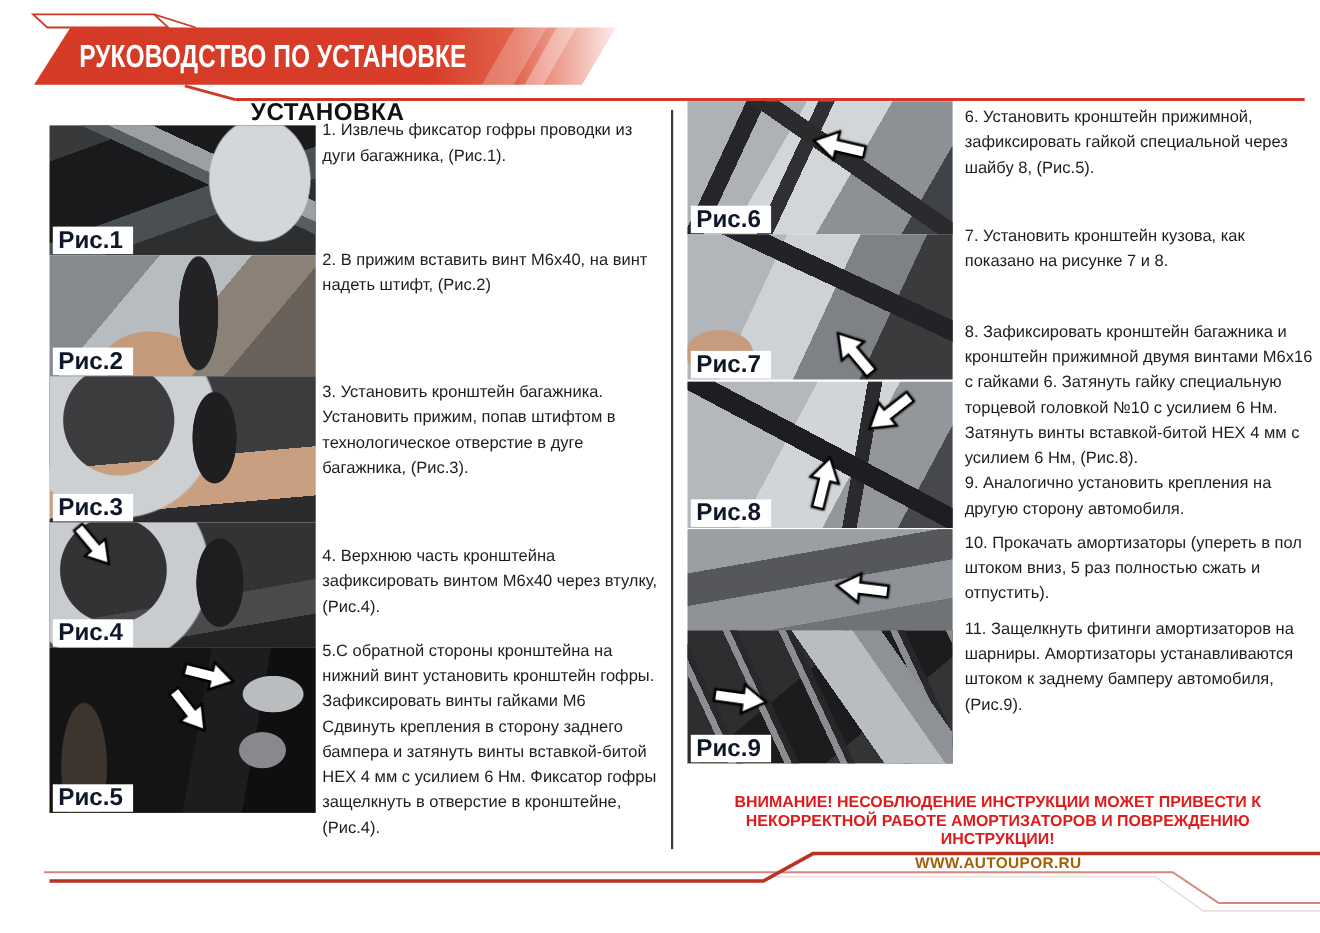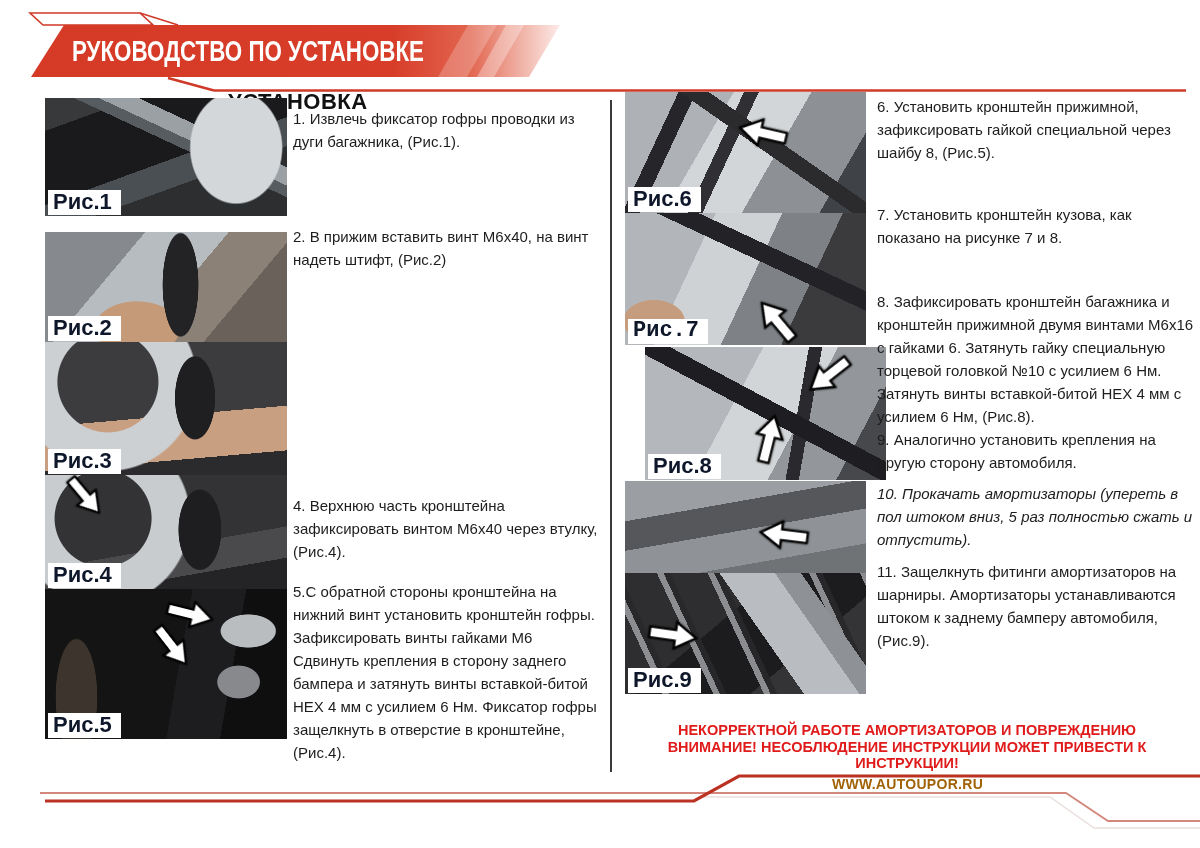--- a/index.html
+++ b/index.html
@@ -49,21 +49,21 @@
     linear-gradient(35deg,rgba(0,0,0,0) 0 55%,#2b2b2d 55% 62%,rgba(0,0,0,0) 62%),
     linear-gradient(115deg,rgba(0,0,0,0) 0 18%,#26262a 18% 24%,rgba(0,0,0,0) 24% 40%,#303034 40% 45%,rgba(0,0,0,0) 45%),
     linear-gradient(120deg,#aeb2b6 0 35%,#d3d6d8 35% 60%,#8d9195 60% 85%,#3f4347 85%);}
   .ph7{background:
     radial-gradient(ellipse 55px 38px at 12% 82%,#c59d7e 0 55%,rgba(0,0,0,0) 57%),
     linear-gradient(25deg,rgba(0,0,0,0) 0 60%,#232327 60% 68%,rgba(0,0,0,0) 68%),
     linear-gradient(115deg,#b2b6ba 0 30%,#cfd2d4 30% 52%,#7e8286 52% 72%,#3b3b3d 72%);}
   .ph8{background:
     linear-gradient(28deg,rgba(0,0,0,0) 0 48%,#1e1e22 48% 56%,rgba(0,0,0,0) 56%),
     linear-gradient(100deg,rgba(0,0,0,0) 0 62%,#2a2a2e 62% 67%,rgba(0,0,0,0) 67%),
-    linear-gradient(118deg,#b4b8bc 0 38%,#d2d5d7 38% 62%,#93979b 62% 84%,#47484c 84%); margin-left: 20px;}
+    linear-gradient(118deg,#b4b8bc 0 38%,#d2d5d7 38% 62%,#93979b 62% 84%,#47484c 84%);}
   .phx{background:
     linear-gradient(170deg,#9b9fa3 0 30%,#55575a 30% 52%,#8f9397 52% 78%,#6f7376 78%);}
   .ph9{background:
     linear-gradient(55deg,rgba(0,0,0,0) 0 55%,#b9bdc1 55% 72%,#8e9296 72% 80%,rgba(0,0,0,0) 80%),
     repeating-linear-gradient(65deg,rgba(0,0,0,0) 0 34px,rgba(150,152,155,.9) 34px 40px,rgba(40,40,42,.9) 40px 46px),
     linear-gradient(140deg,#2e2e30 0 40%,#1c1c1e 40% 70%,#343436 70%);}
   
   .warning{position:absolute;left:618px;top:722px;width:578px;text-align:center;
            color:#e01b1b;font-weight:bold;font-size:14.5px;line-height:16.5px;}
   
@@ -93,21 +93,21 @@
     <polygon points="506,25 524,25 494,77 477,77" fill="rgba(255,255,255,0.32)"></polygon>
     <text x="72" y="61" font-family="Liberation Sans, sans-serif" font-size="29" font-weight="bold" fill="#ffffff" textLength="352" lengthAdjust="spacingAndGlyphs">РУКОВОДСТВО ПО УСТАНОВКЕ</text>
     <path d="M168,78 L214,90.5" stroke="#cf3a28" stroke-width="2.6" fill="none"></path>
     <path d="M214,90.5 H1186" stroke="#cf3a28" stroke-width="2.6" fill="none"></path>
   </svg>
 
   <div class="section-title">УСТАНОВКА</div>
 
   <div class="divider"></div>
 
-  <div class="photo pw-l ph1" style="top:98px;height:118px;">
+  <div class="photo pw-l ph1" style="top:114px;height:118px;">
     <span class="figlabel">Рис.1</span>
   </div>
   <div class="photo pw-l ph2" style="top:232px;height:110px;">
     <span class="figlabel">Рис.2</span>
   </div>
   <div class="photo pw-l ph3" style="top:342px;height:133px;">
     <span class="figlabel">Рис.3</span>
   </div>
   <div class="photo pw-l ph4" style="top:475px;height:114px;">
     <svg class="arrow" style="left:16px;top:6px;transform:rotate(50deg);" width="48" height="30" viewBox="0 0 40 24">
@@ -120,30 +120,31 @@
       <polygon points="2,8 22,8 22,2 38,12 22,22 22,16 2,16" fill="#fff" stroke="#000" stroke-width="1.6"></polygon>
       </svg>
     <svg class="arrow" style="left:102px;top:42px;transform:rotate(52deg);" width="50" height="30" viewBox="0 0 40 24">
       <polygon points="2,8 22,8 22,2 38,12 22,22 22,16 2,16" fill="#fff" stroke="#000" stroke-width="1.6"></polygon>
       </svg>
     <span class="figlabel">Рис.5</span>
   </div>
 
   <div class="step col-l" style="top:107px;">1. Извлечь фиксатор гофры проводки из дуги багажника, (Рис.1).</div>
   <div class="step col-l" style="top:225px;">2. В прижим вставить винт М6х40, на винт надеть штифт, (Рис.2)</div>
+  <div class="step col-l" style="top:345px;">3. Установить кронштейн багажника. Установить прижим, попав штифтом в технологическое отверстие в дуге багажника, (Рис.3).</div>
   <div class="step col-l" style="top:494px;">4. Верхнюю часть кронштейна зафиксировать винтом М6х40 через втулку, (Рис.4).</div>
   <div class="step col-l" style="top:580px;">5.С обратной стороны кронштейна на нижний винт установить кронштейн гофры. Зафиксировать винты гайками М6 Сдвинуть крепления в сторону заднего бампера и затянуть винты вставкой-битой НЕХ 4 мм с усилием 6 Нм. Фиксатор гофры защелкнуть в отверстие в кронштейне, (Рис.4).</div>
 
   <div class="photo pw-r ph6" style="top:92px;height:121px;">
     <svg class="arrow" style="left:112px;top:25px;transform:rotate(193deg);" width="52" height="32" viewBox="0 0 40 24">
       <polygon points="2,8 22,8 22,2 38,12 22,22 22,16 2,16" fill="#fff" stroke="#000" stroke-width="1.6"></polygon>
       </svg>
     <span class="figlabel">Рис.6</span>
   </div>
-  <div class="photo pw-r ph7" style="top:213px;height:132px;font-family:Liberation Mono, monospace;">
+  <div class="photo pw-r ph7" style="top:213px;height:132px;">
     <svg class="arrow" style="left:126px;top:92px;transform:rotate(-130deg);" width="52" height="32" viewBox="0 0 40 24">
       <polygon points="2,8 22,8 22,2 38,12 22,22 22,16 2,16" fill="#fff" stroke="#000" stroke-width="1.6"></polygon>
       </svg>
     <span class="figlabel">Рис.7</span>
   </div>
   <div class="photo pw-r ph8" style="top:347px;height:133px;">
     <svg class="arrow" style="left:158px;top:12px;transform:rotate(142deg);" width="52" height="32" viewBox="0 0 40 24">
       <polygon points="2,8 22,8 22,2 38,12 22,22 22,16 2,16" fill="#fff" stroke="#000" stroke-width="1.6"></polygon>
       </svg>
     <svg class="arrow" style="left:98px;top:76px;transform:rotate(-76deg);" width="52" height="32" viewBox="0 0 40 24">
@@ -160,26 +161,26 @@
     <svg class="arrow" style="left:22px;top:46px;transform:rotate(8deg);" width="52" height="32" viewBox="0 0 40 24">
       <polygon points="2,8 22,8 22,2 38,12 22,22 22,16 2,16" fill="#fff" stroke="#000" stroke-width="1.6"></polygon>
       </svg>
     <span class="figlabel">Рис.9</span>
   </div>
 
   <div class="step col-r" style="top:95px;">6. Установить кронштейн прижимной, зафиксировать гайкой специальной через шайбу 8, (Рис.5).</div>
   <div class="step col-r" style="top:203px;">7. Установить кронштейн кузова, как показано на рисунке 7 и 8.</div>
   <div class="step col-r" style="top:290px;">8. Зафиксировать кронштейн багажника и кронштейн прижимной двумя винтами М6х16 с гайками 6. Затянуть гайку специальную торцевой головкой №10 с усилием 6 Нм. Затянуть винты вставкой-битой НЕХ 4 мм с усилием 6 Нм, (Рис.8).</div>
   <div class="step col-r" style="top:428px;">9. Аналогично установить крепления на другую сторону автомобиля.</div>
-  <div class="step col-r" style="top:482px;font-style:italic;">10. Прокачать амортизаторы (упереть в пол штоком вниз, 5 раз полностью сжать и отпустить).</div>
+  <div class="step col-r" style="top:482px;">10. Прокачать амортизаторы (упереть в пол штоком вниз, 5 раз полностью сжать и отпустить).</div>
   <div class="step col-r" style="top:560px;">11. Защелкнуть фитинги амортизаторов на шарниры. Амортизаторы устанавливаются штоком к заднему бамперу автомобиля, (Рис.9).</div>
 
   <div class="warning">
+    <div>ВНИМАНИЕ! НЕСОБЛЮДЕНИЕ ИНСТРУКЦИИ МОЖЕТ ПРИВЕСТИ К</div>
     <div>НЕКОРРЕКТНОЙ РАБОТЕ АМОРТИЗАТОРОВ И ПОВРЕЖДЕНИЮ</div>
-    <div>ВНИМАНИЕ! НЕСОБЛЮДЕНИЕ ИНСТРУКЦИИ МОЖЕТ ПРИВЕСТИ К</div>
     <div>ИНСТРУКЦИИ!</div>
   </div>
 
   <svg id="footer-svg" width="1200" height="88" viewBox="0 760 1200 88">
     <path d="M40,793 H1066 L1108,821 H1200" stroke="#d4887c" stroke-width="1.8" fill="none"></path>
     <path d="M700,797 L1050,797 L1094,828 H1200" stroke="#eadfdc" stroke-width="1.5" fill="none"></path>
     <path d="M45,801 L694,801 L739,776 H1200" stroke="#bb3122" stroke-width="3.2" fill="none"></path>
   </svg>
   <div class="site">WWW.AUTOUPOR.RU</div>
 

